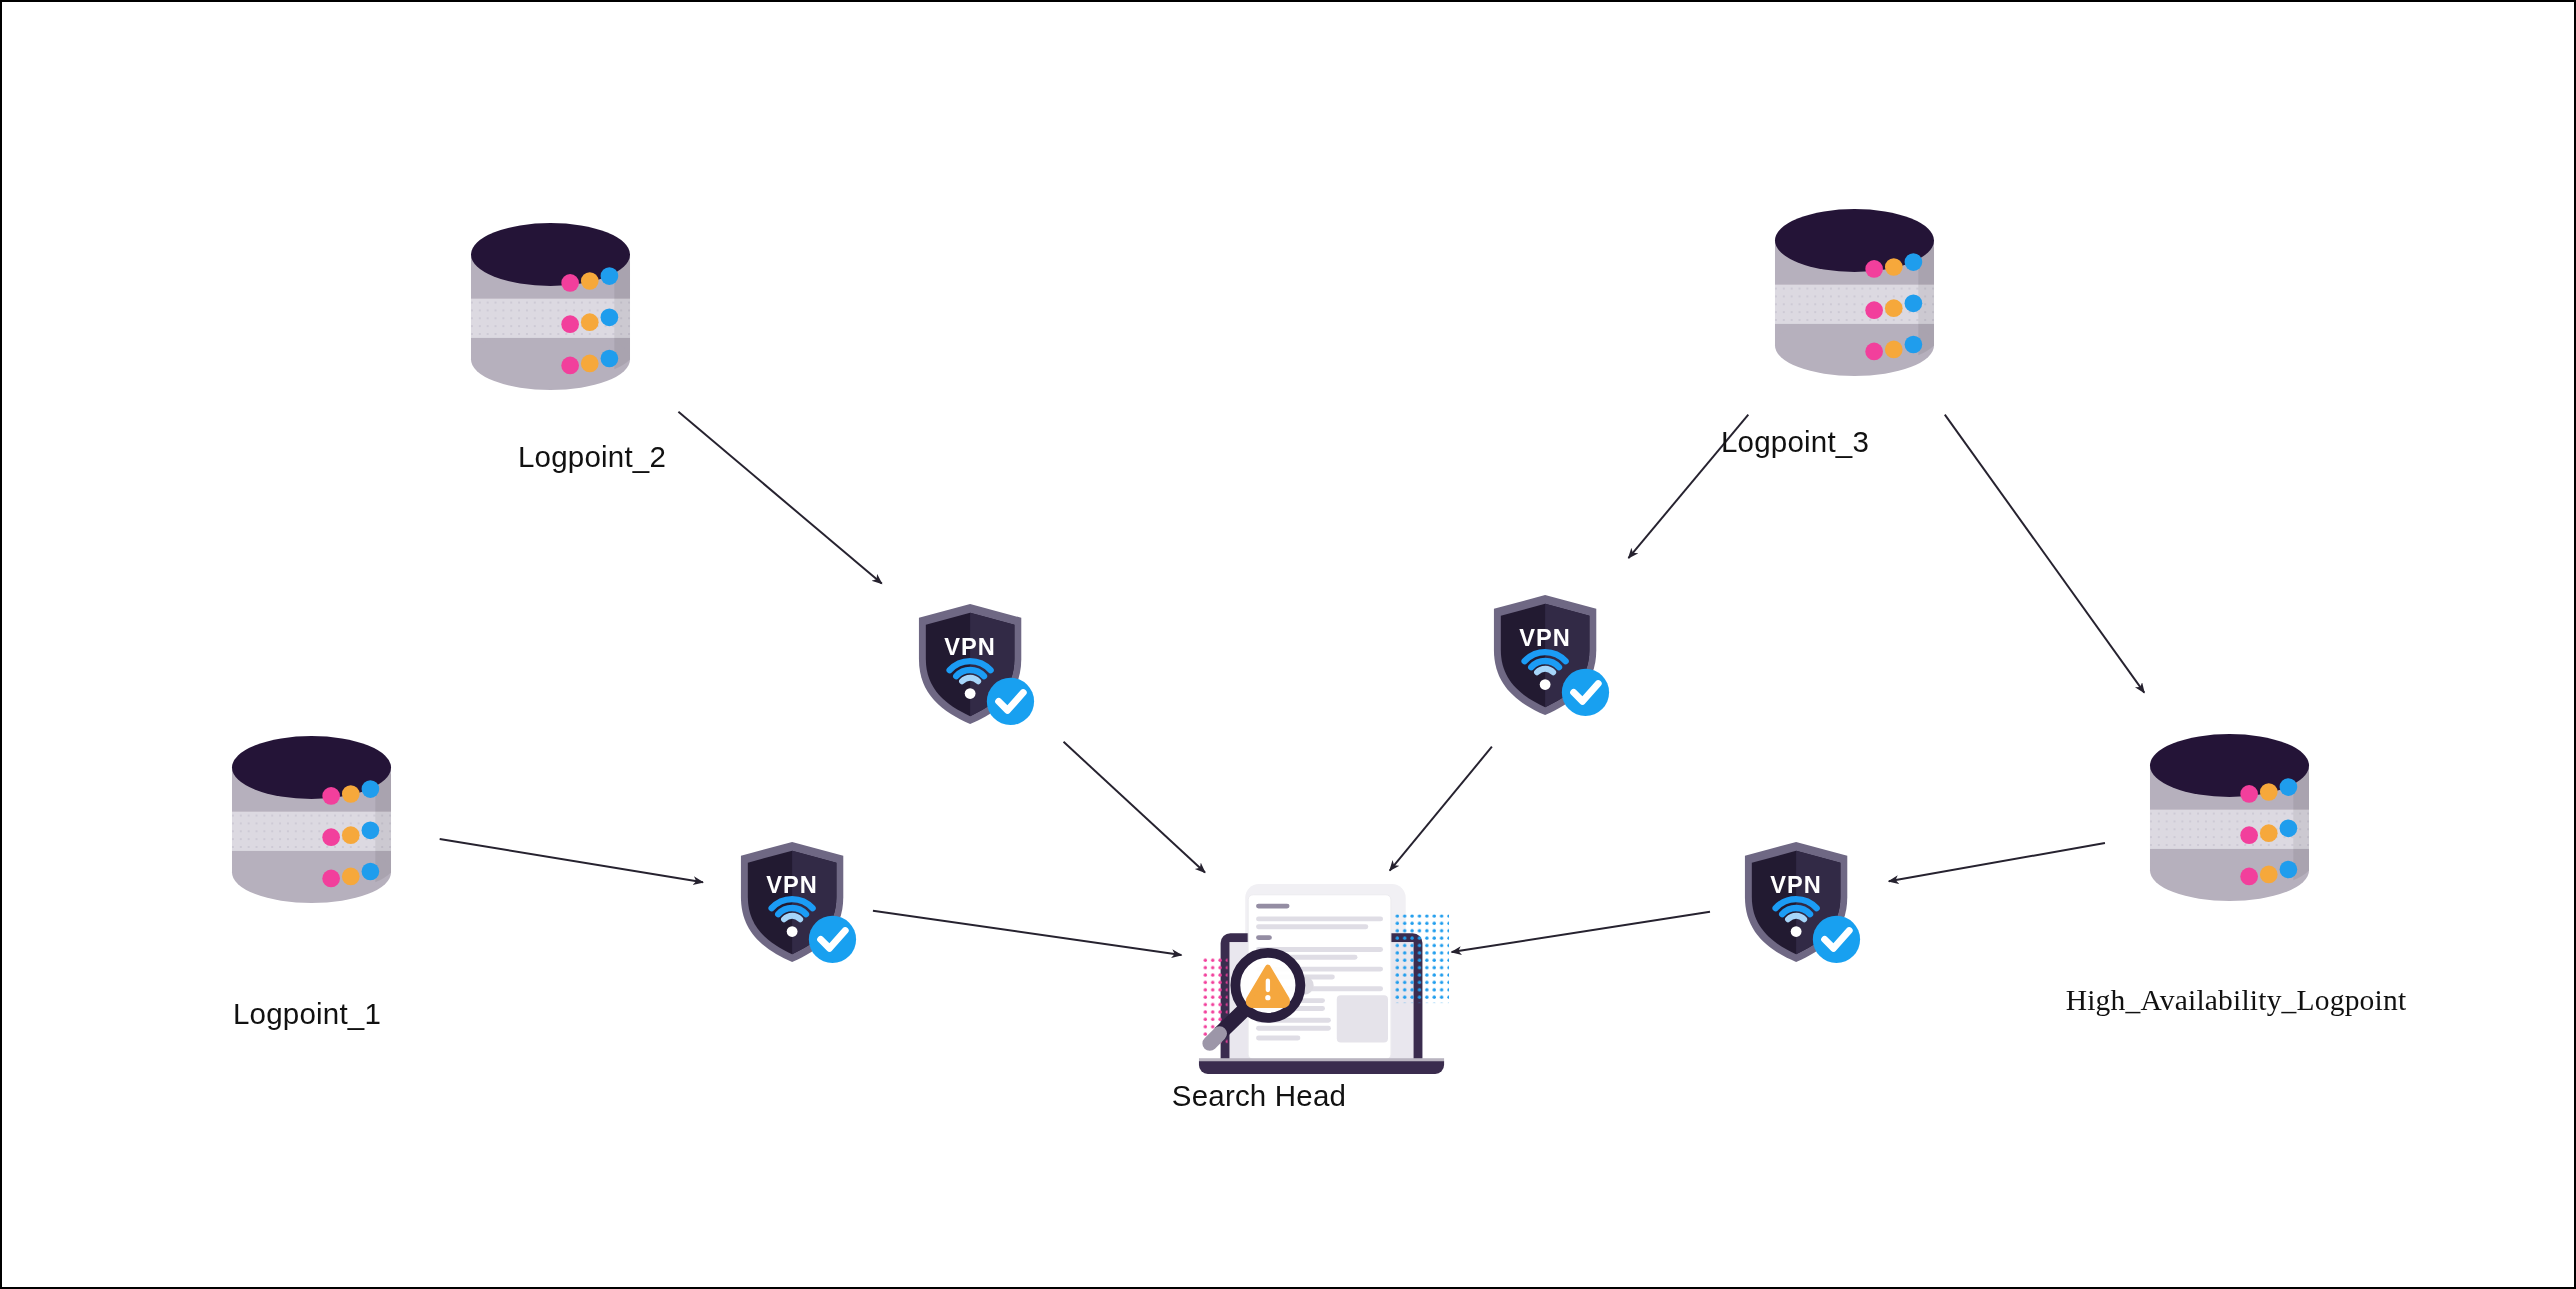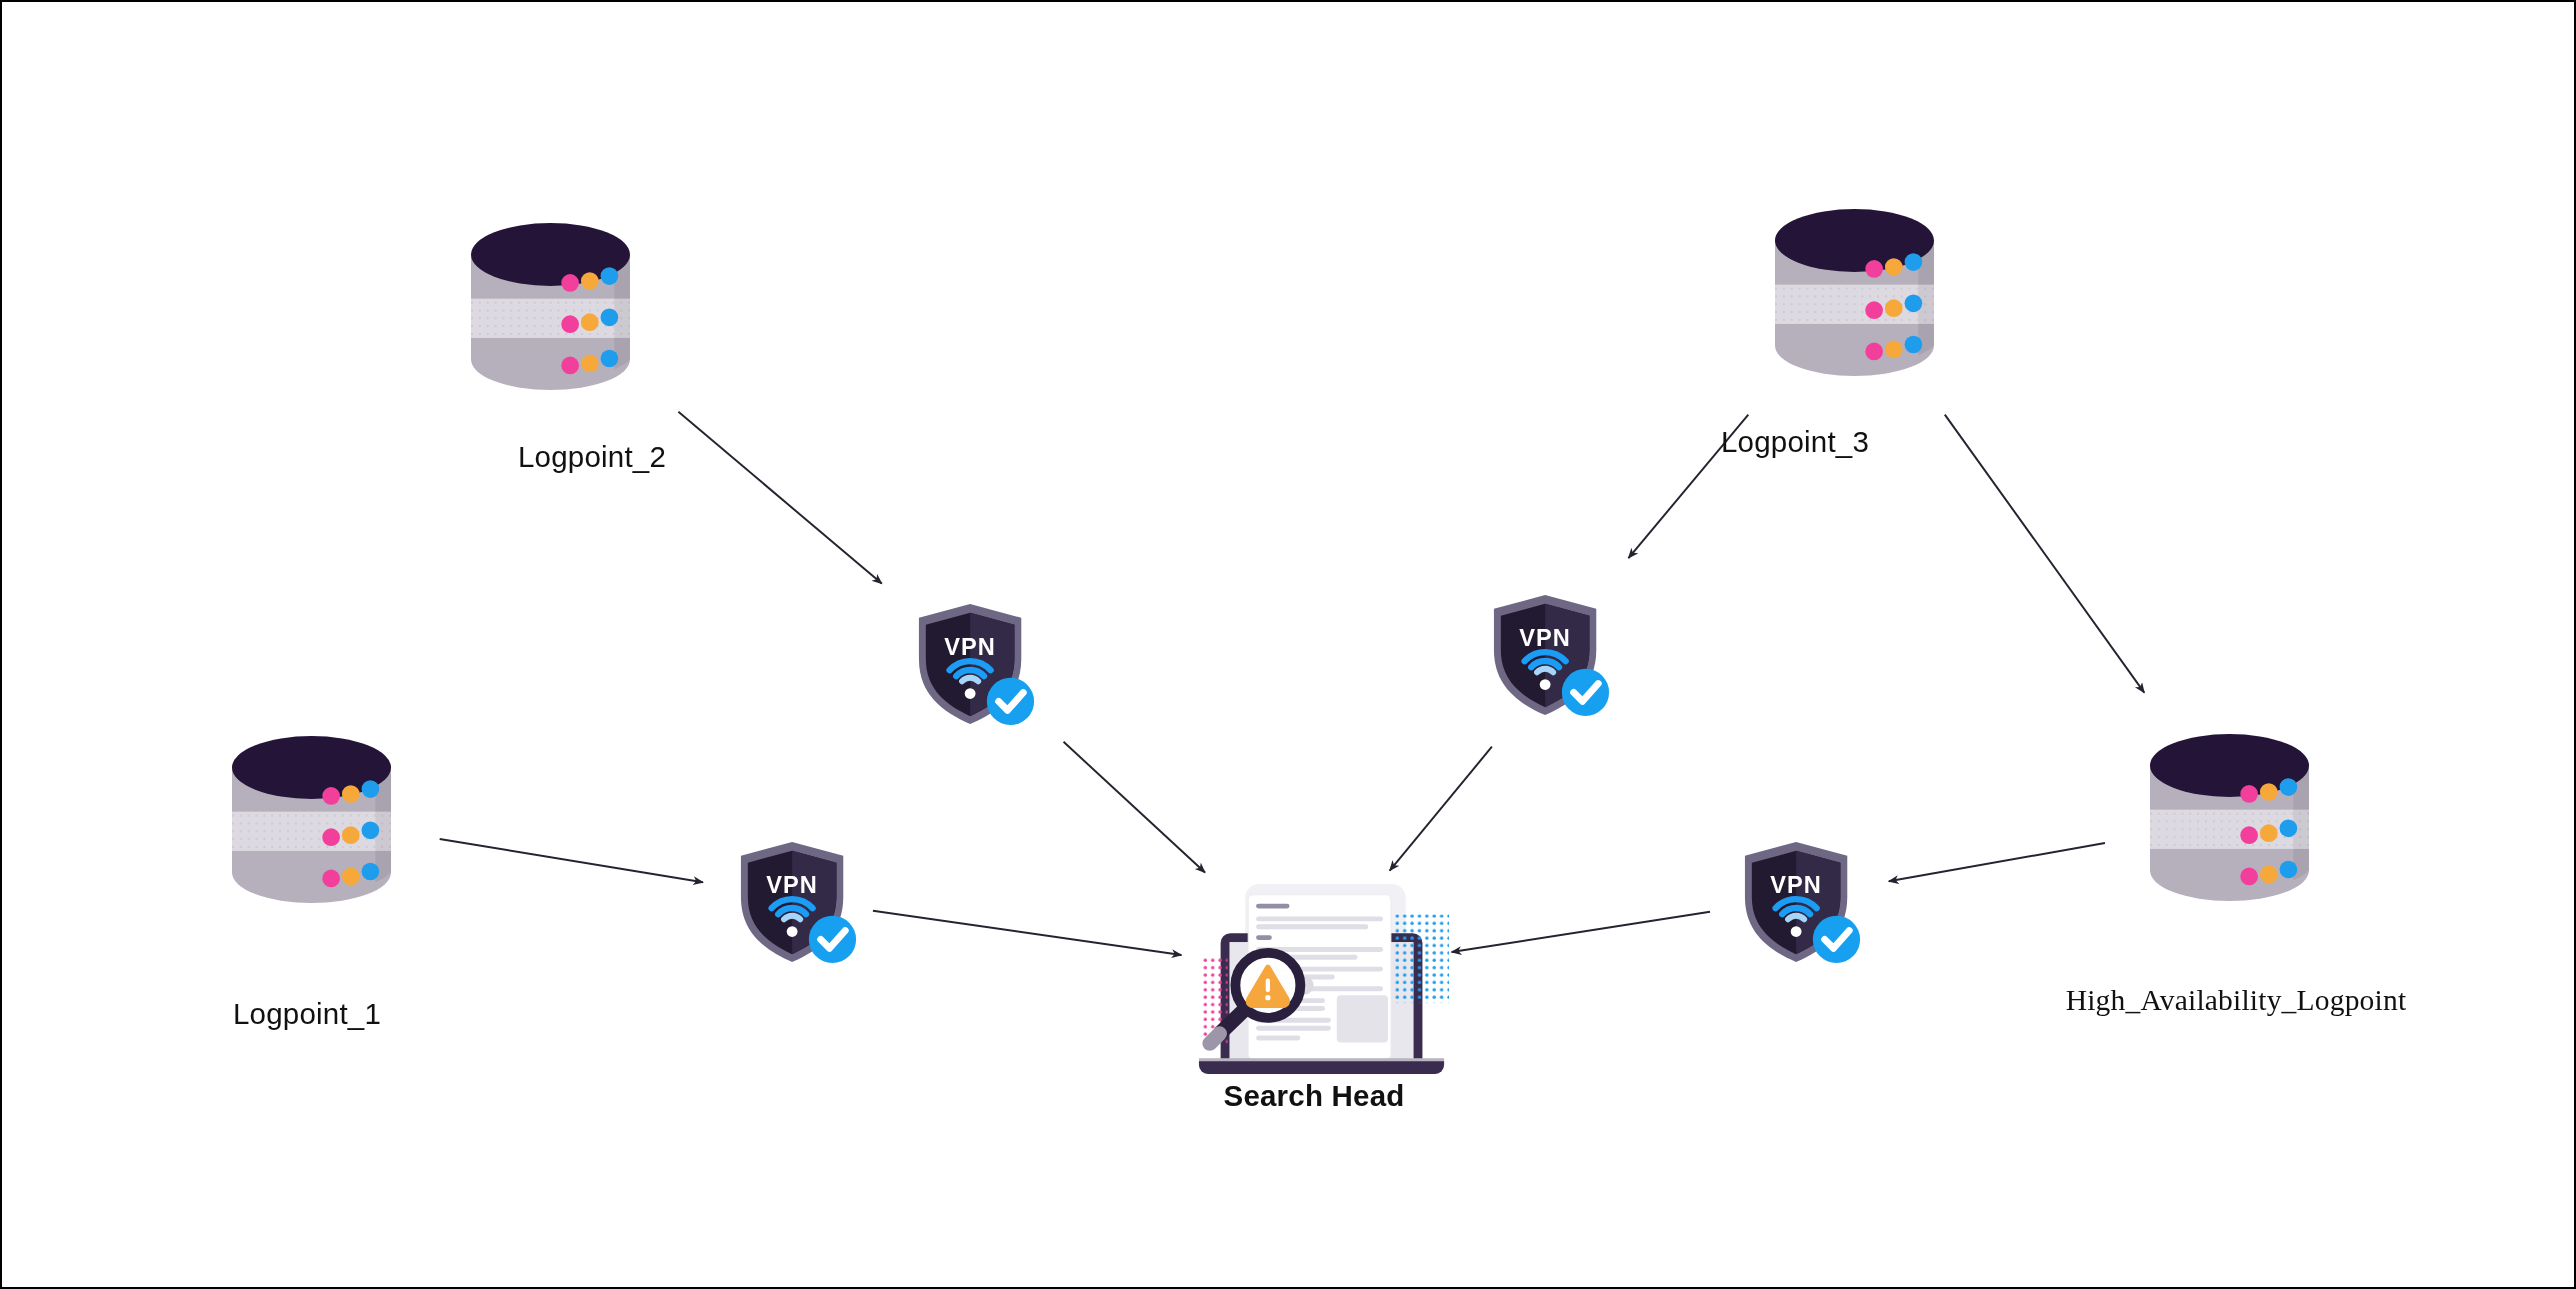--- a/index.html
+++ b/index.html
@@ -297,16 +297,16 @@
           <circle cx="73" cy="122.5" r="2.7" fill="#ffffff"></circle>
         </g>
       </g>
 
       <g>
         <rect x="3" y="184" width="249" height="4" fill="#b9b4c0"></rect>
         <path class="lp-frame" d="M3,187 h249 v4 a9,9 0 0 1 -9,9 H12 a9,9 0 0 1 -9,-9 Z"></path>
       </g>
     </svg>
   </div>
-  <div class="node-label" style="left:1312px;top:1077px;font-weight:bold;">Search Head</div>
+  <div class="node-label" style="left:1257px;top:1077px;">Search Head</div>
 
 </div>
 
 
 </body></html>

